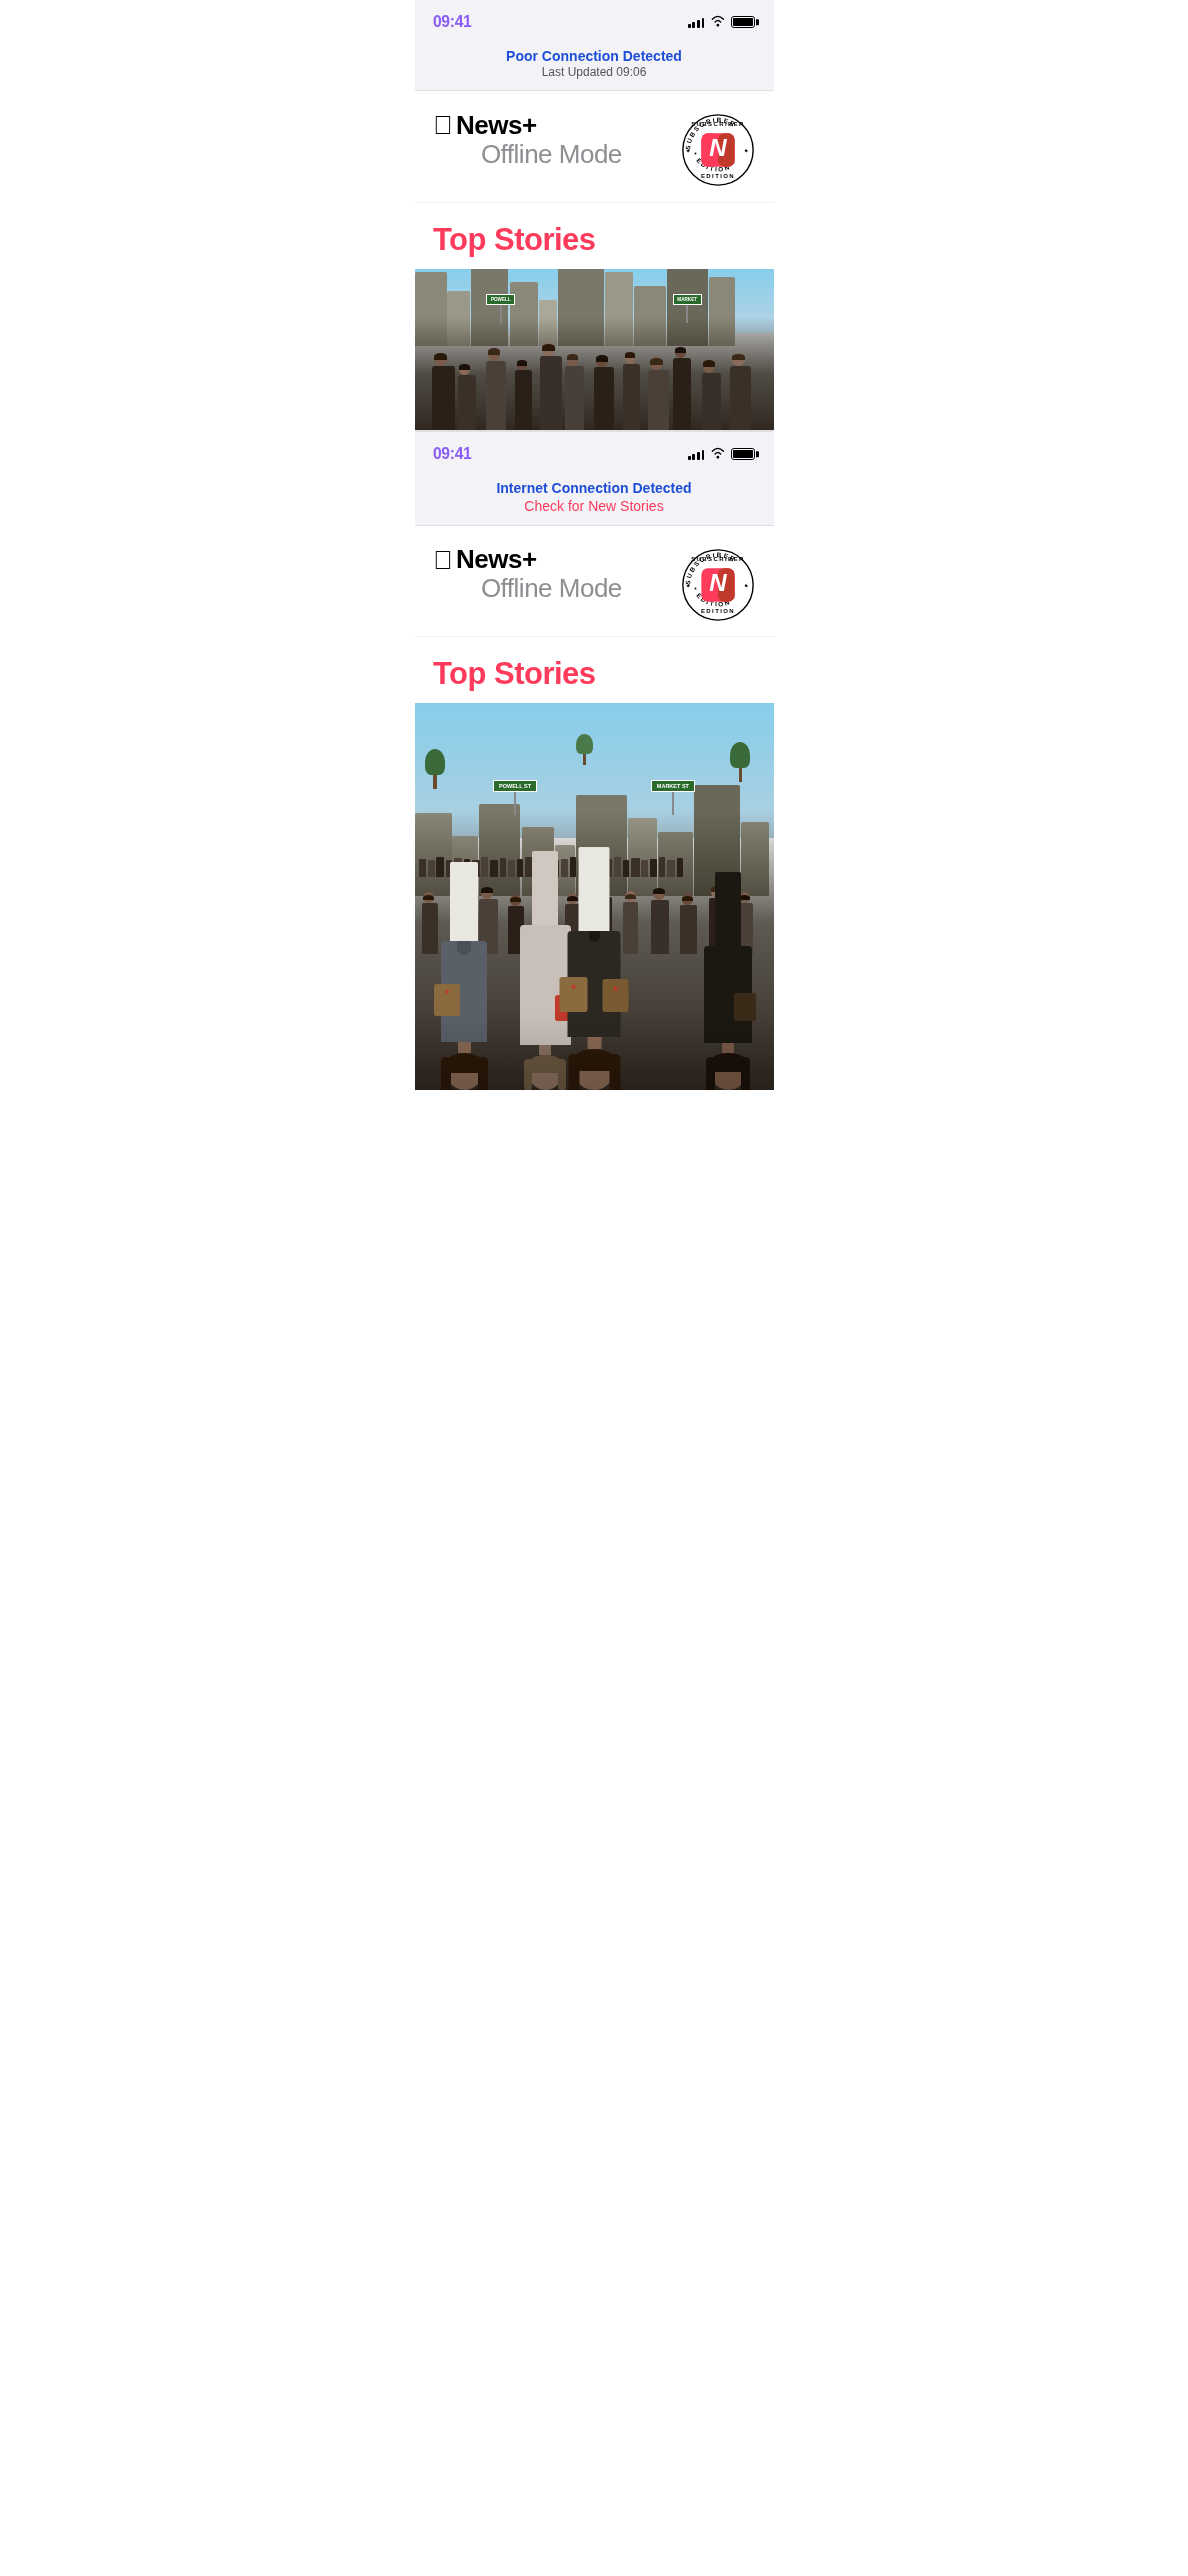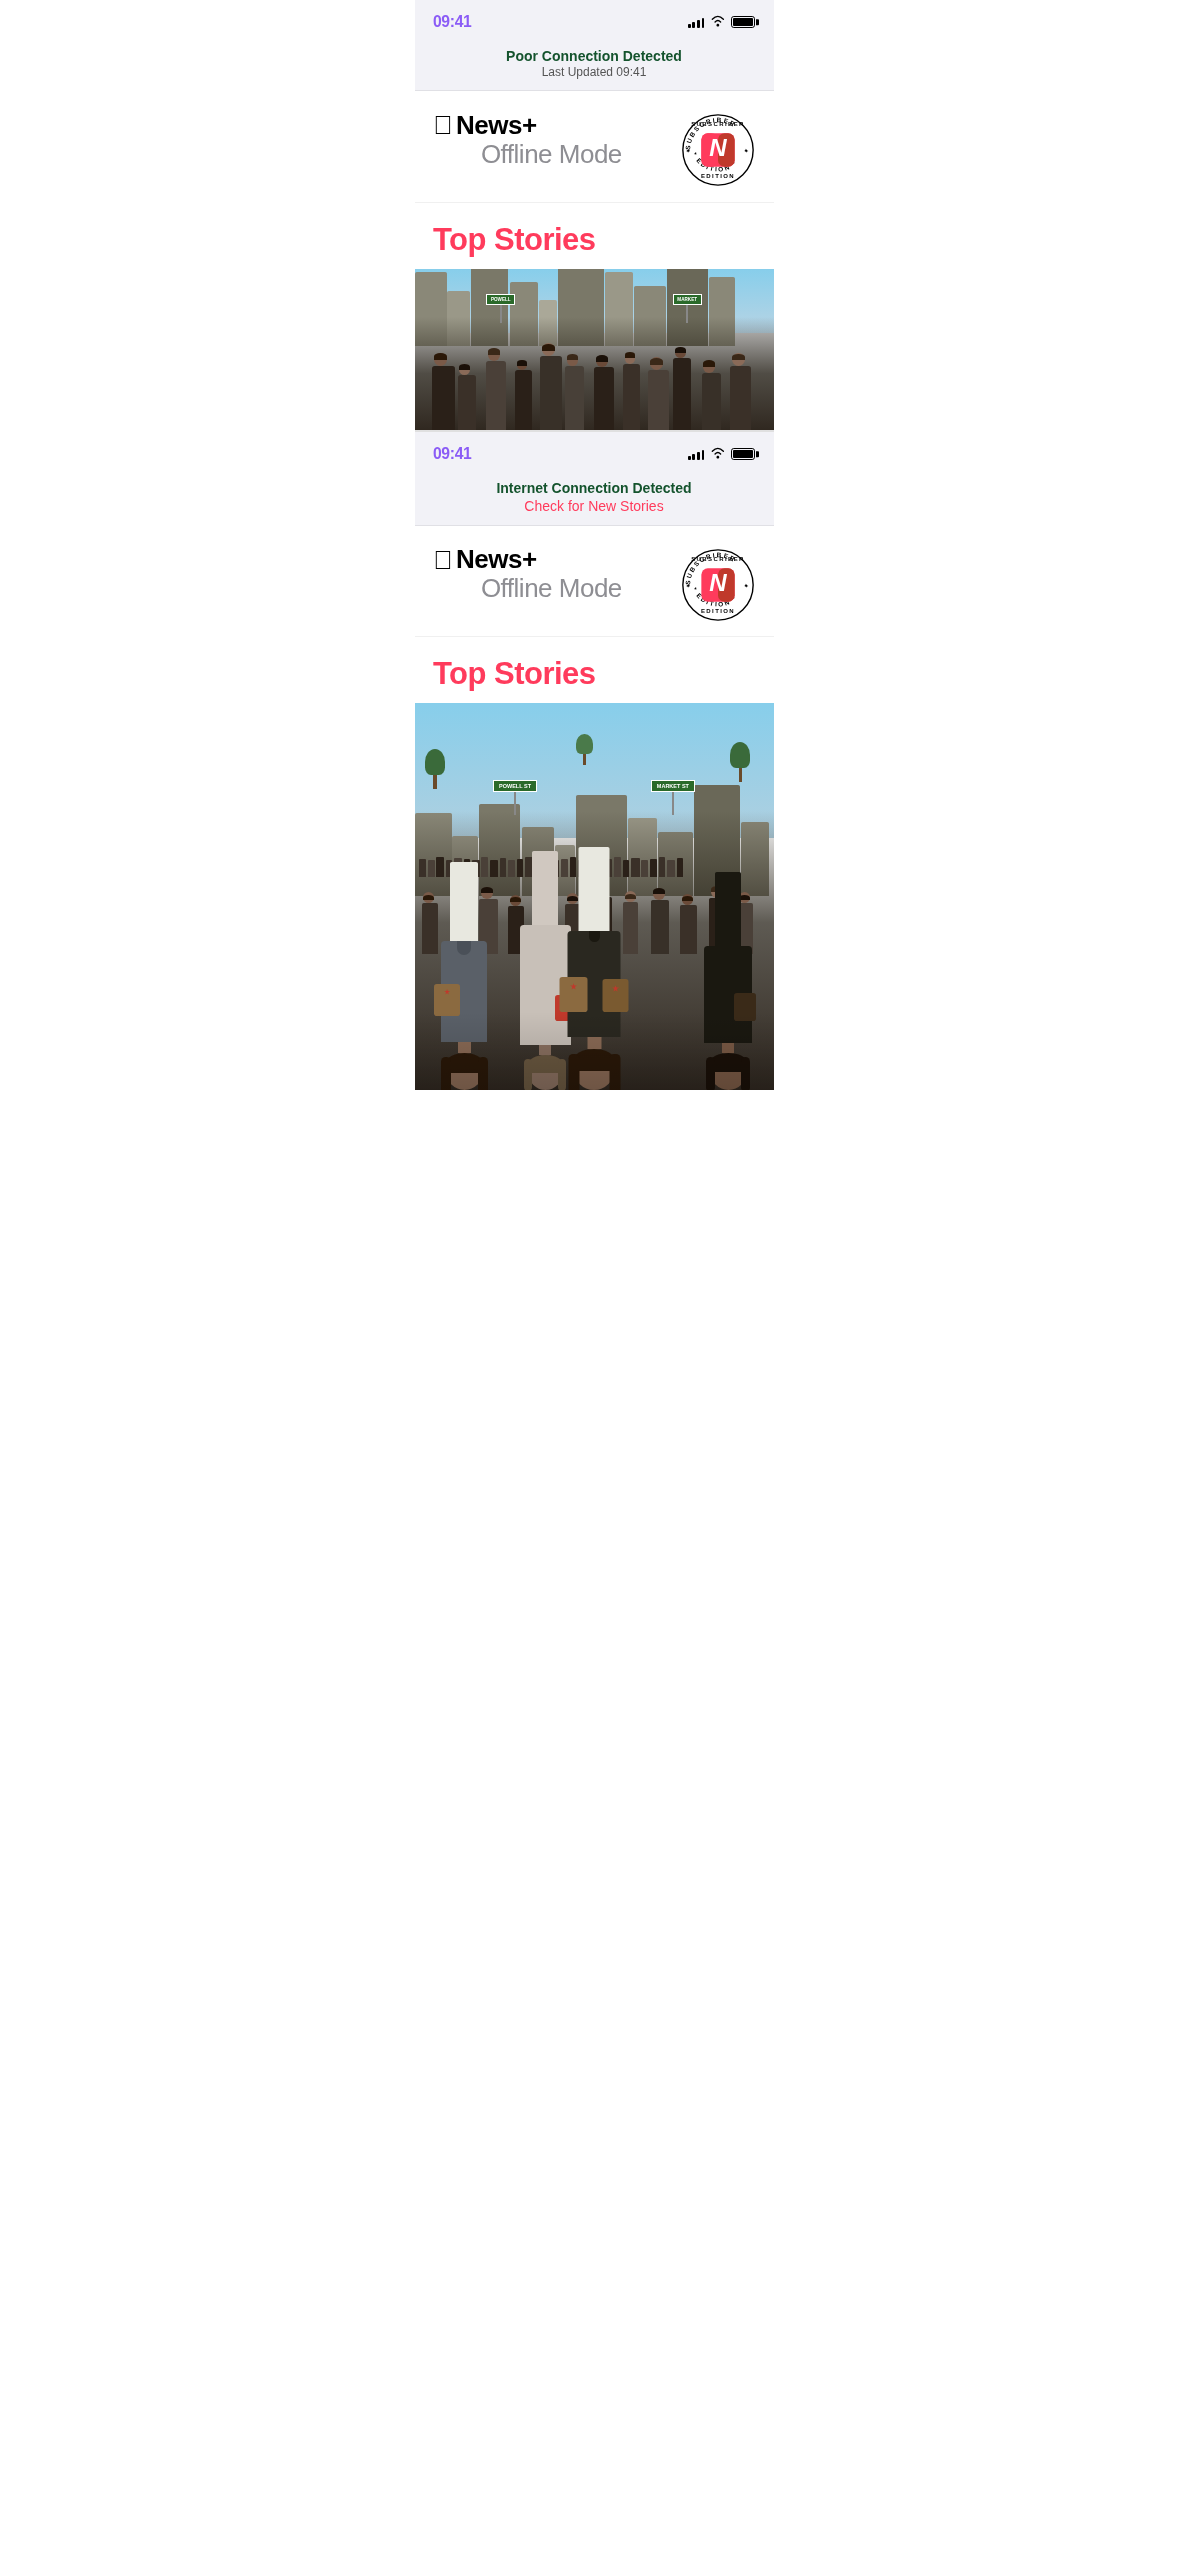--- a/index.html
+++ b/index.html
@@ -88,21 +88,21 @@
     .notification-banner {
       background: #f2f2f7;
       text-align: center;
       padding: 7.4px 18.4px 11px;
       border-bottom: 0.9px solid #e0e0e5;
     }
 
     .notification-banner .title {
       font-size: 14px;
       font-weight: 600;
-      color: #14532d;
+      color: #1d4ed8;
       text-align: center;
     }
 
     .notification-banner .subtitle {
       font-size: 12px;
       color: #555;
       margin-top: 1.8px;
     }
 
     .notification-banner .action-link {
@@ -241,21 +241,21 @@
         </svg>
       </span>
       <div class="battery-icon">
         <div class="battery-fill"></div>
       </div>
     </div>
   </div>
 
   <div class="notification-banner">
     <div class="title">Poor Connection Detected</div>
-    <div class="subtitle">Last Updated 09:41</div>
+    <div class="subtitle">Last Updated 09:06</div>
   </div>
 
   <div class="app-header">
     <div class="app-title-block">
       <div class="app-title-line">
         <span class="apple-logo"></span>
         <span class="news-plus-text">News+</span>
       </div>
       <div class="offline-mode-text">Offline Mode</div>
     </div>

